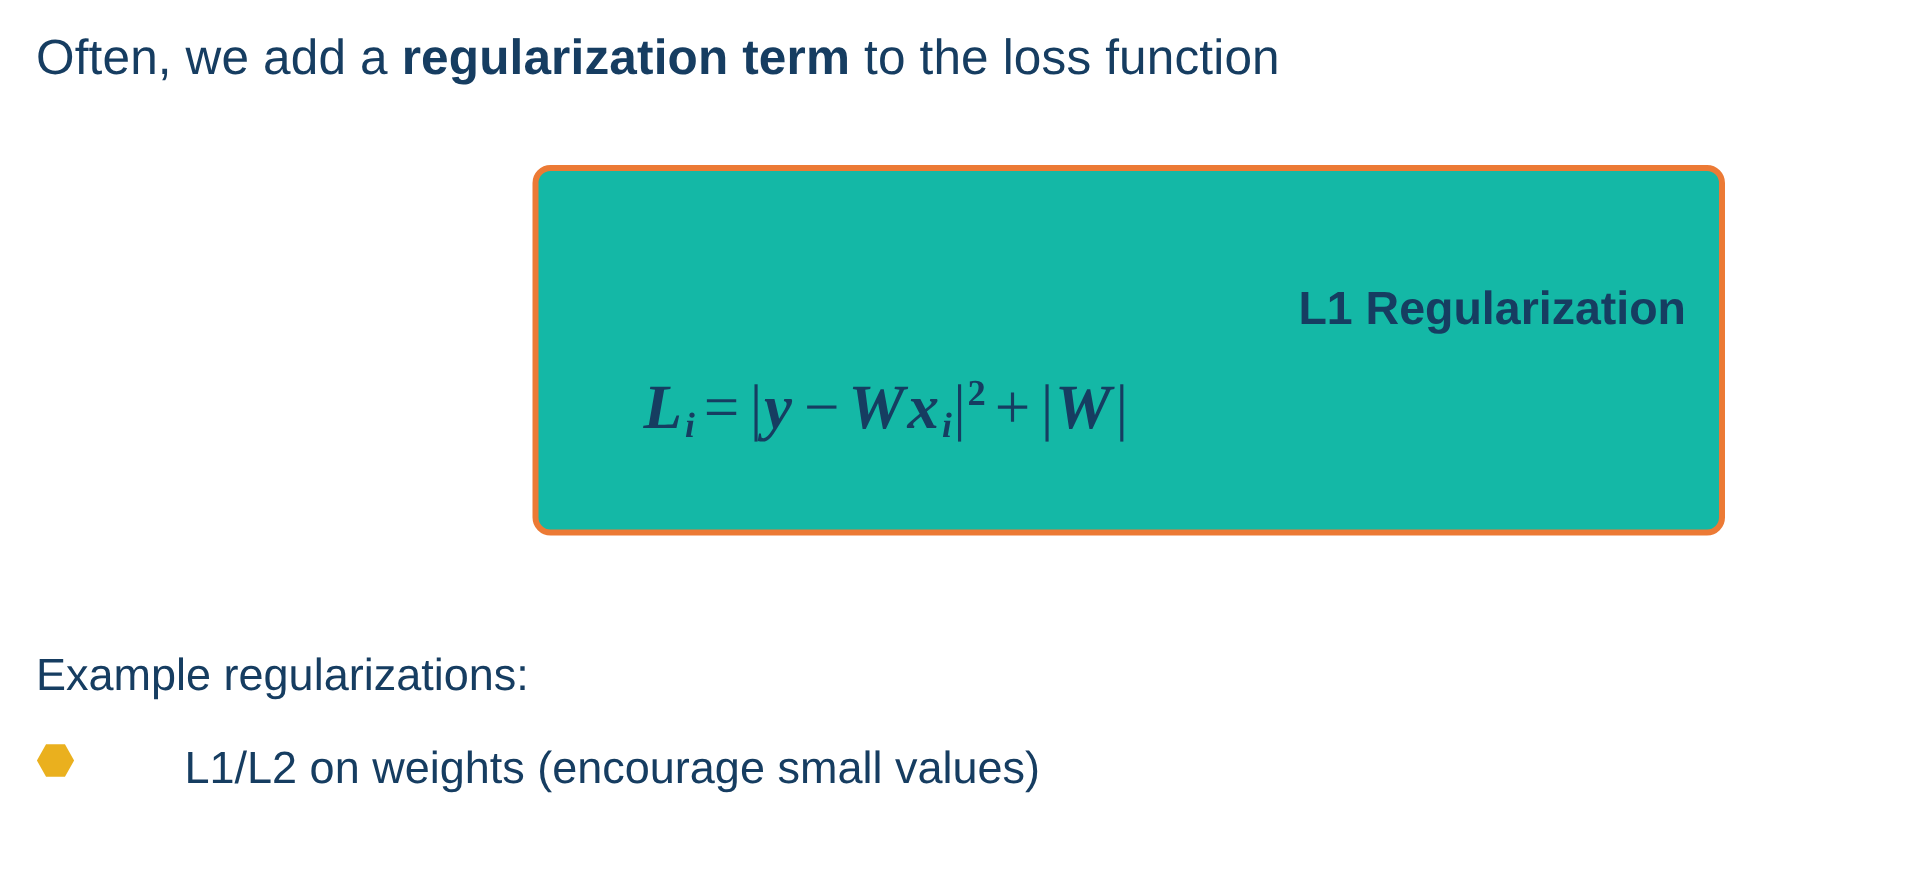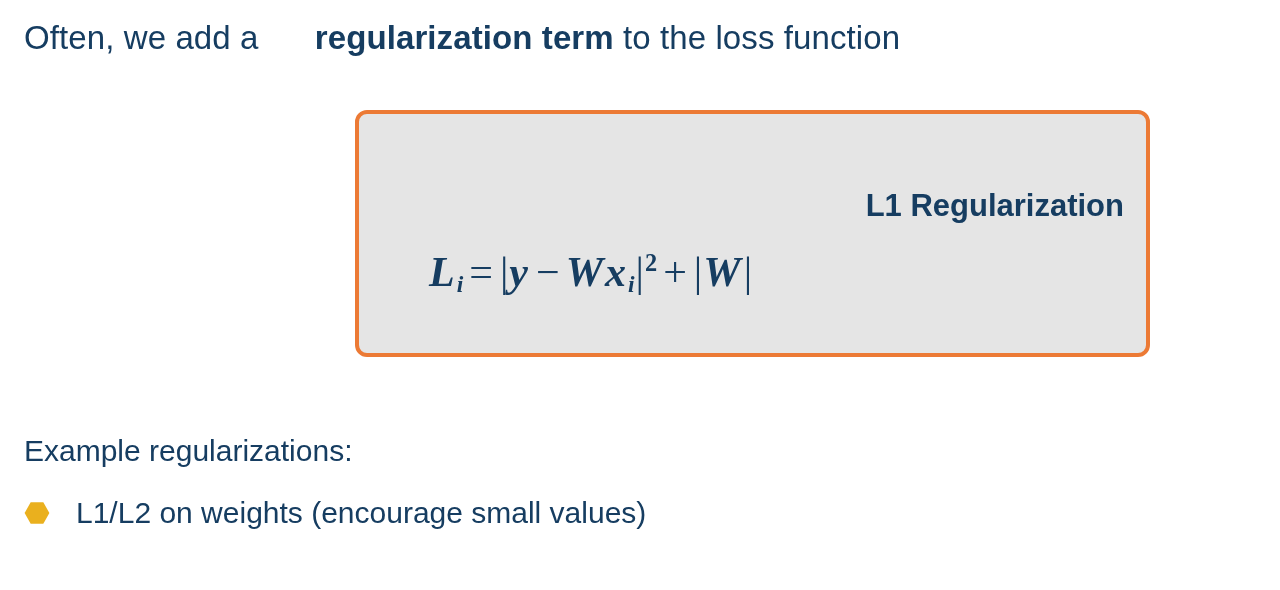--- a/index.html
+++ b/index.html
@@ -32,34 +32,33 @@
     width: 1230px;
     font-size: 33px;
     line-height: 44px;
     font-weight: 400;
     color: #163D61;
     letter-spacing: 0.1px;
     white-space: nowrap;
   }
   .headline .strong {
     font-weight: 700;
-    margin-left: 47px;
   }
 
   
   .formula-box {
     position: absolute;
     left: 355px;
     top: 110px;
     width: 795px;
     height: 247px;
     box-sizing: border-box;
     border: 4px solid #EC7A35;
     border-radius: 12px;
-    background: #e5e5e5;
+    background: #14b8a6;
   }
 
   .box-heading {
     position: absolute;
     right: 22px;
     top: 73px;
     font-size: 31px;
     line-height: 38px;
     font-weight: 700;
     color: #163D61;
@@ -115,22 +114,22 @@
     font-weight: 400;
     color: #163D61;
     white-space: nowrap;
   }
 
   .bullet-row {
     position: absolute;
     left: 24px;
     top: 494px;
     display: flex;
-    align-items: center;
     white-space: nowrap;
+    gap: 47px;
   }
   .hex-bullet {
     width: 26px;
     height: 26px;
     flex: 0 0 26px;
     display: block;
     margin-right: 26px;
   }
   .bullet-text {
     font-size: 30px;

